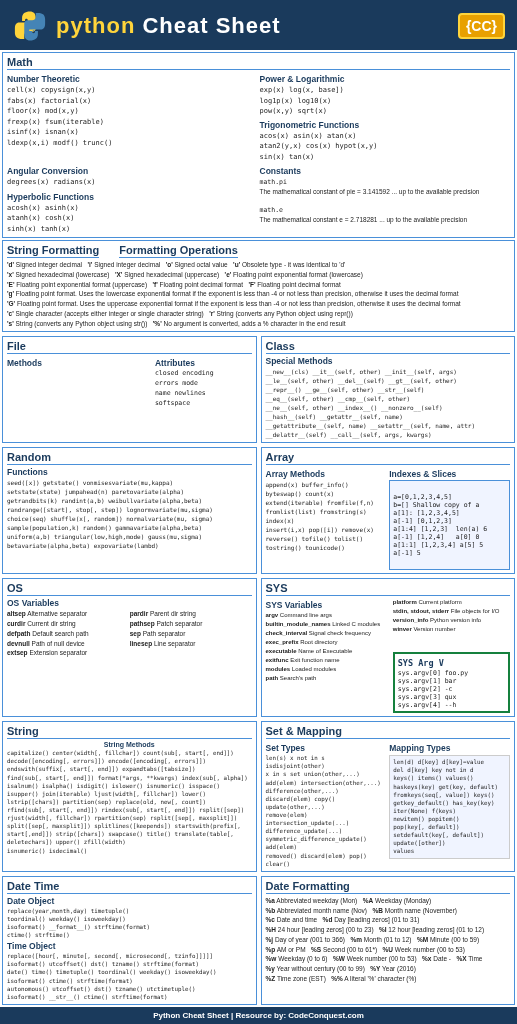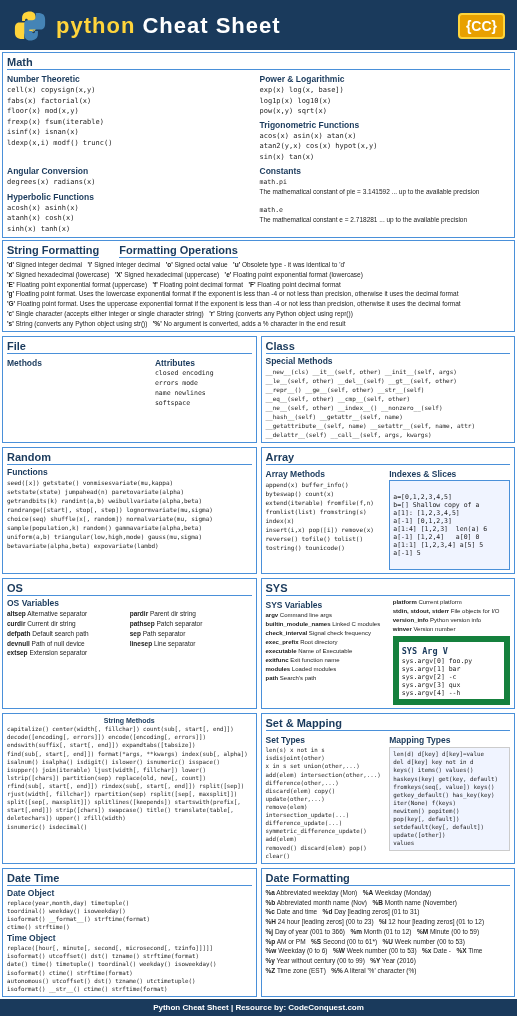--- a/index.html
+++ b/index.html
@@ -119,23 +119,23 @@
 
     .mapping-box {
       background: #f0f4ff;
       border: 1px solid #ccc;
       padding: 2px 3px;
       font-size: 6.5px;
       margin-top: 2px;
     }
 
     .sys-arg-box {
-      border: 6px solid #15803d;
+      border: 2px solid #15803d;
       padding: 2px 3px;
-      margin-top: 2px;
+      margin-top: 18px;
       font-size: 6.5px;
       font-family: monospace;
     }
 
     .date-fmt-box { font-size: 6.5px; line-height: 1.5; }
   </style>
 </head>
 <body>
 
 <div class="header">
@@ -342,20 +342,21 @@
           sys.argv[4] --h
         </div>
       </div>
     </div>
   </div>
 </div>
 
 <div class="mid-grid">
 
   <div class="section">
+    <div class="section-title">String</div>
     <div style="text-align:center; font-size:7px; font-weight:bold; color:#1a3a5c; margin-bottom:1px;">String Methods</div>
     <div class="content-text code" style="font-size:5.8px; line-height:1.4;">
       capitalize() center(width[, fillchar]) count(sub[, start[, end]])<br>
       decode([encoding[, errors]]) encode([encoding[, errors]])<br>
       endswith(suffix[, start[, end]]) expandtabs([tabsize])<br>
       find(sub[, start[, end]]) format(*args, **kwargs) index(sub[, alpha])<br>
       isalnum() isalpha() isdigit() islower() isnumeric() isspace()<br>
       isupper() join(iterable) ljust(width[, fillchar]) lower()<br>
       lstrip([chars]) partition(sep) replace(old, new[, count])<br>
       rfind(sub[, start[, end]]) rindex(sub[, start[, end]]) rsplit([sep])<br>

